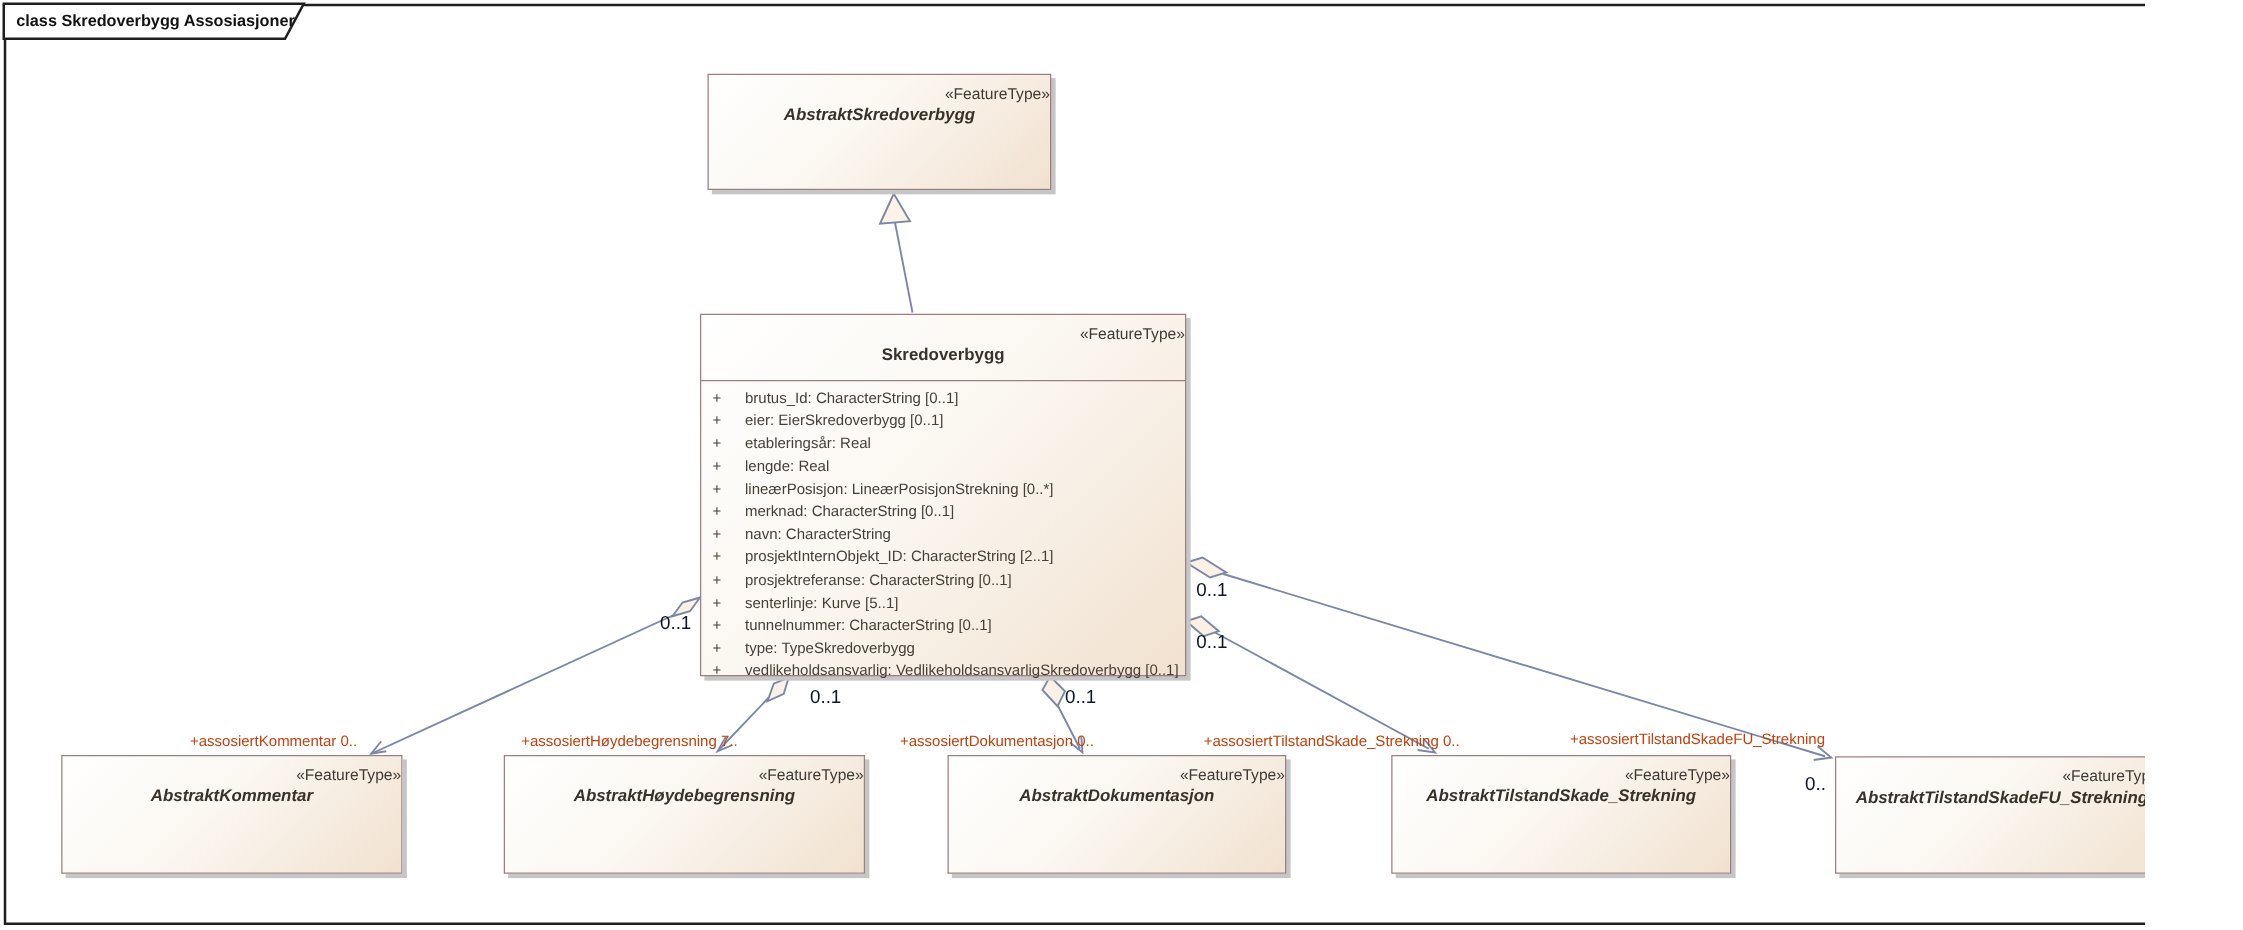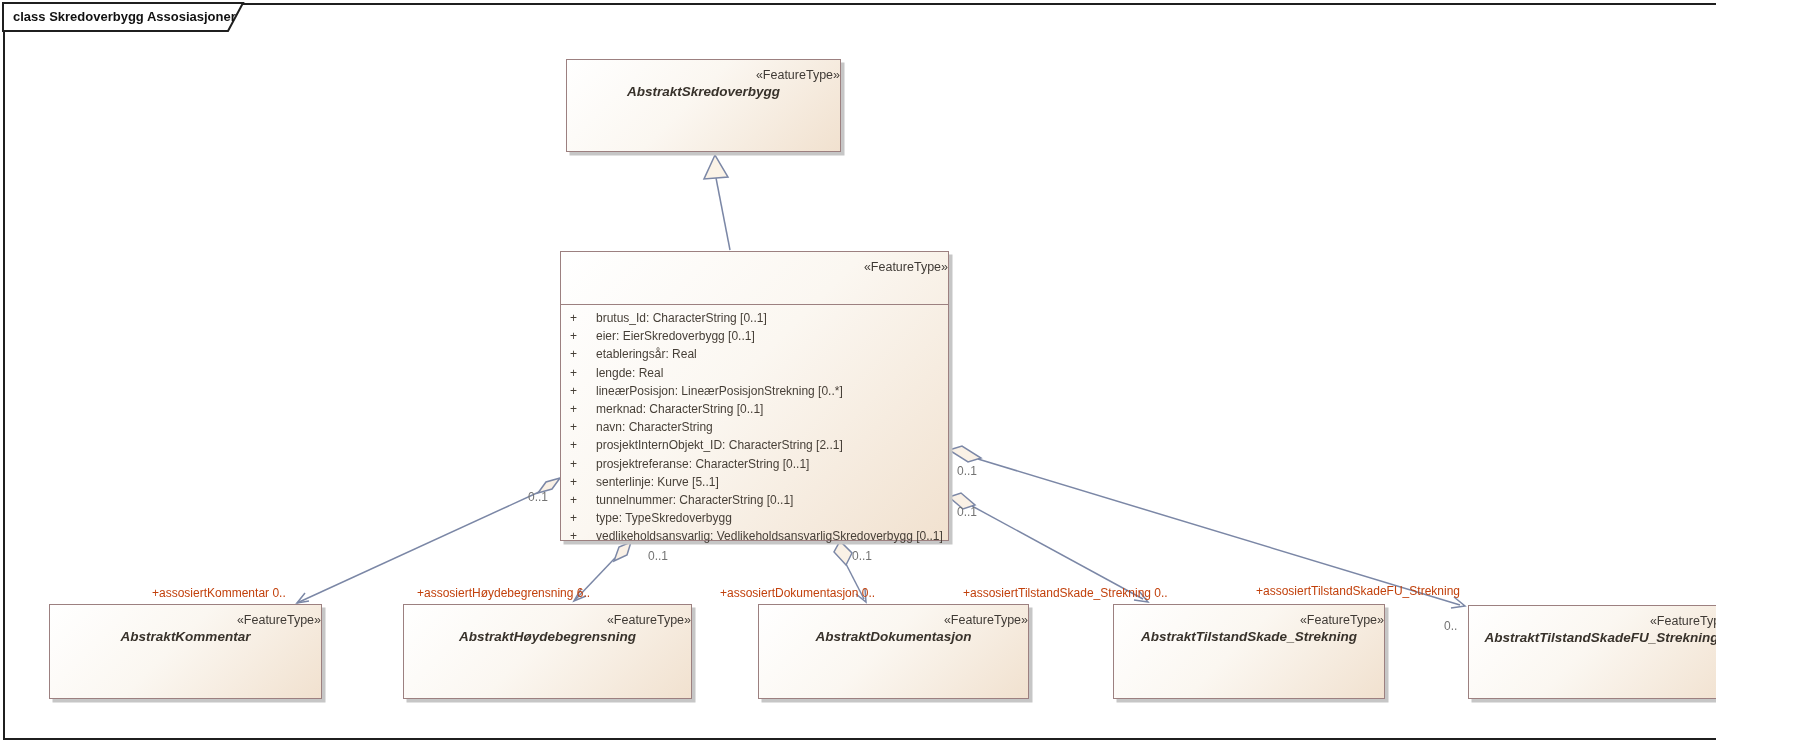--- a/index.html
+++ b/index.html
@@ -15,21 +15,21 @@
              box-shadow:3.5px 3.5px 0 #c6c6c6;}
   .uml-class .stereo{margin-top:8px;text-align:right;font-size:12.5px;color:#3f3a35;}
   .uml-class .cname{margin-top:2px;text-align:center;font-size:13.5px;font-weight:bold;color:#38322b;}
   .uml-class .cname.abstract{font-style:italic;}
   .uml-class .hdr{border-bottom:1.5px solid #9c8080;height:45px;box-sizing:border-box;}
   .attrs{padding-top:5px;}
   .attr-row{position:relative;height:18.2px;font-size:12px;color:#463f37;white-space:nowrap;}
   .attr-row .vis{position:absolute;left:9px;top:1px;}
   .attr-row .atxt{position:absolute;left:35px;top:1px;}
   .lbl{position:absolute;z-index:3;font-size:12px;color:#c2410c;white-space:nowrap;}
-  .mult{position:absolute;z-index:3;font-size:12px;color:#737373;white-space:nowrap;}
+  .mult{position:absolute;z-index:3;font-size:15px;color:#0f172a;white-space:nowrap;}
 </style>
 </head>
 <body>
 
 <div class="stage">
 
   <div class="frame"></div>
 
   <svg class="connectors" viewBox="0 0 1794 744" xmlns="http://www.w3.org/2000/svg">
 
@@ -74,20 +74,21 @@
   <div class="tab-label">class Skredoverbygg Assosiasjoner</div>
 
   <div class="uml-class" style="left:566px;top:59px;width:275px;height:93px;">
     <div class="stereo">«FeatureType»</div>
     <div class="cname abstract">AbstraktSkredoverbygg</div>
   </div>
 
   <div class="uml-class" style="left:560px;top:251px;width:389px;height:290px;">
     <div class="hdr">
       <div class="stereo">«FeatureType»</div>
+      <div class="cname">Skredoverbygg</div>
     </div>
     <div class="attrs">
 
         <div class="attr-row">
           <span class="vis">+</span>
           <span class="atxt">brutus_Id: CharacterString [0..1]</span>
         </div>
 
         <div class="attr-row">
           <span class="vis">+</span>
@@ -170,21 +171,21 @@
     <div class="stereo">«FeatureType»</div>
     <div class="cname abstract">AbstraktTilstandSkade_Strekning</div>
   </div>
 
   <div class="uml-class" style="left:1468px;top:605px;width:267px;height:94px;">
     <div class="stereo">«FeatureType»</div>
     <div class="cname abstract">AbstraktTilstandSkadeFU_Strekning</div>
   </div>
 
   <div class="lbl" style="left:152px;top:586px;">+assosiertKommentar 0..</div>
-  <div class="lbl" style="left:417px;top:586px;">+assosiertHøydebegrensning 6..</div>
+  <div class="lbl" style="left:417px;top:586px;">+assosiertHøydebegrensning 7..</div>
   <div class="lbl" style="left:720px;top:586px;">+assosiertDokumentasjon 0..</div>
   <div class="lbl" style="left:963px;top:586px;">+assosiertTilstandSkade_Strekning 0..</div>
   <div class="lbl" style="left:1256px;top:584px;">+assosiertTilstandSkadeFU_Strekning</div>
   <div class="mult" style="left:1444px;top:619px;">0..</div>
 
   <div class="mult" style="left:528px;top:490px;">0..1</div>
   <div class="mult" style="left:648px;top:549px;">0..1</div>
   <div class="mult" style="left:852px;top:549px;">0..1</div>
   <div class="mult" style="left:957px;top:464px;">0..1</div>
   <div class="mult" style="left:957px;top:505px;">0..1</div>

